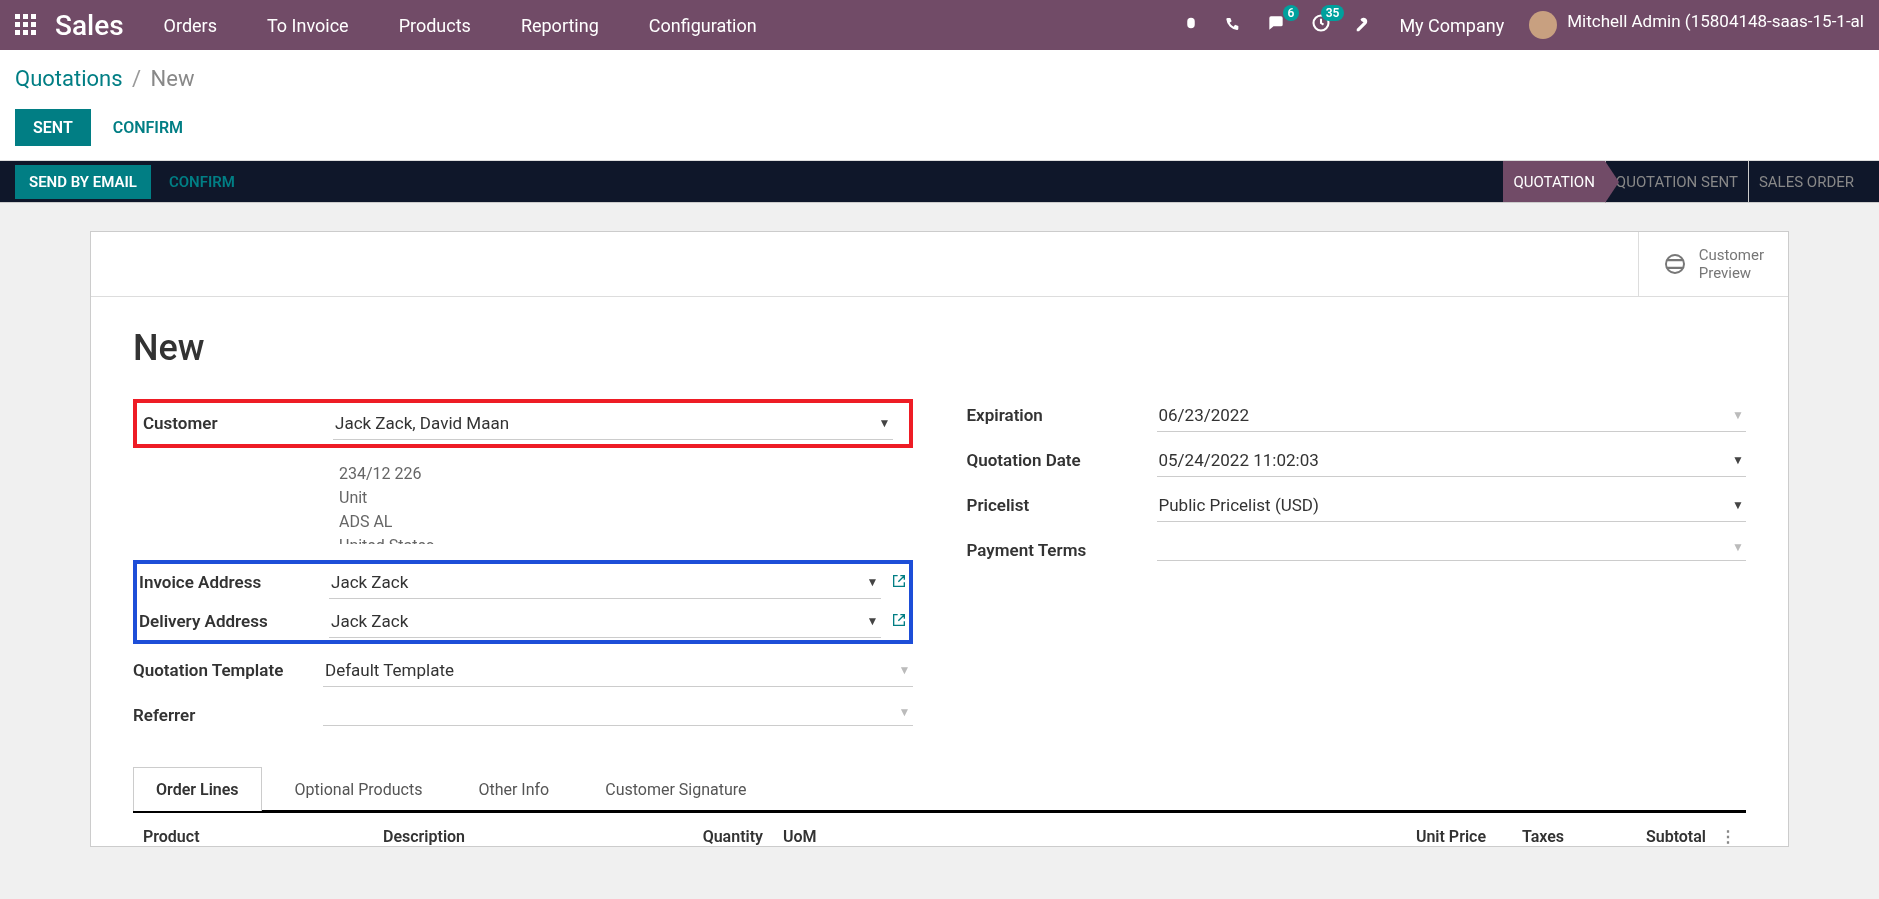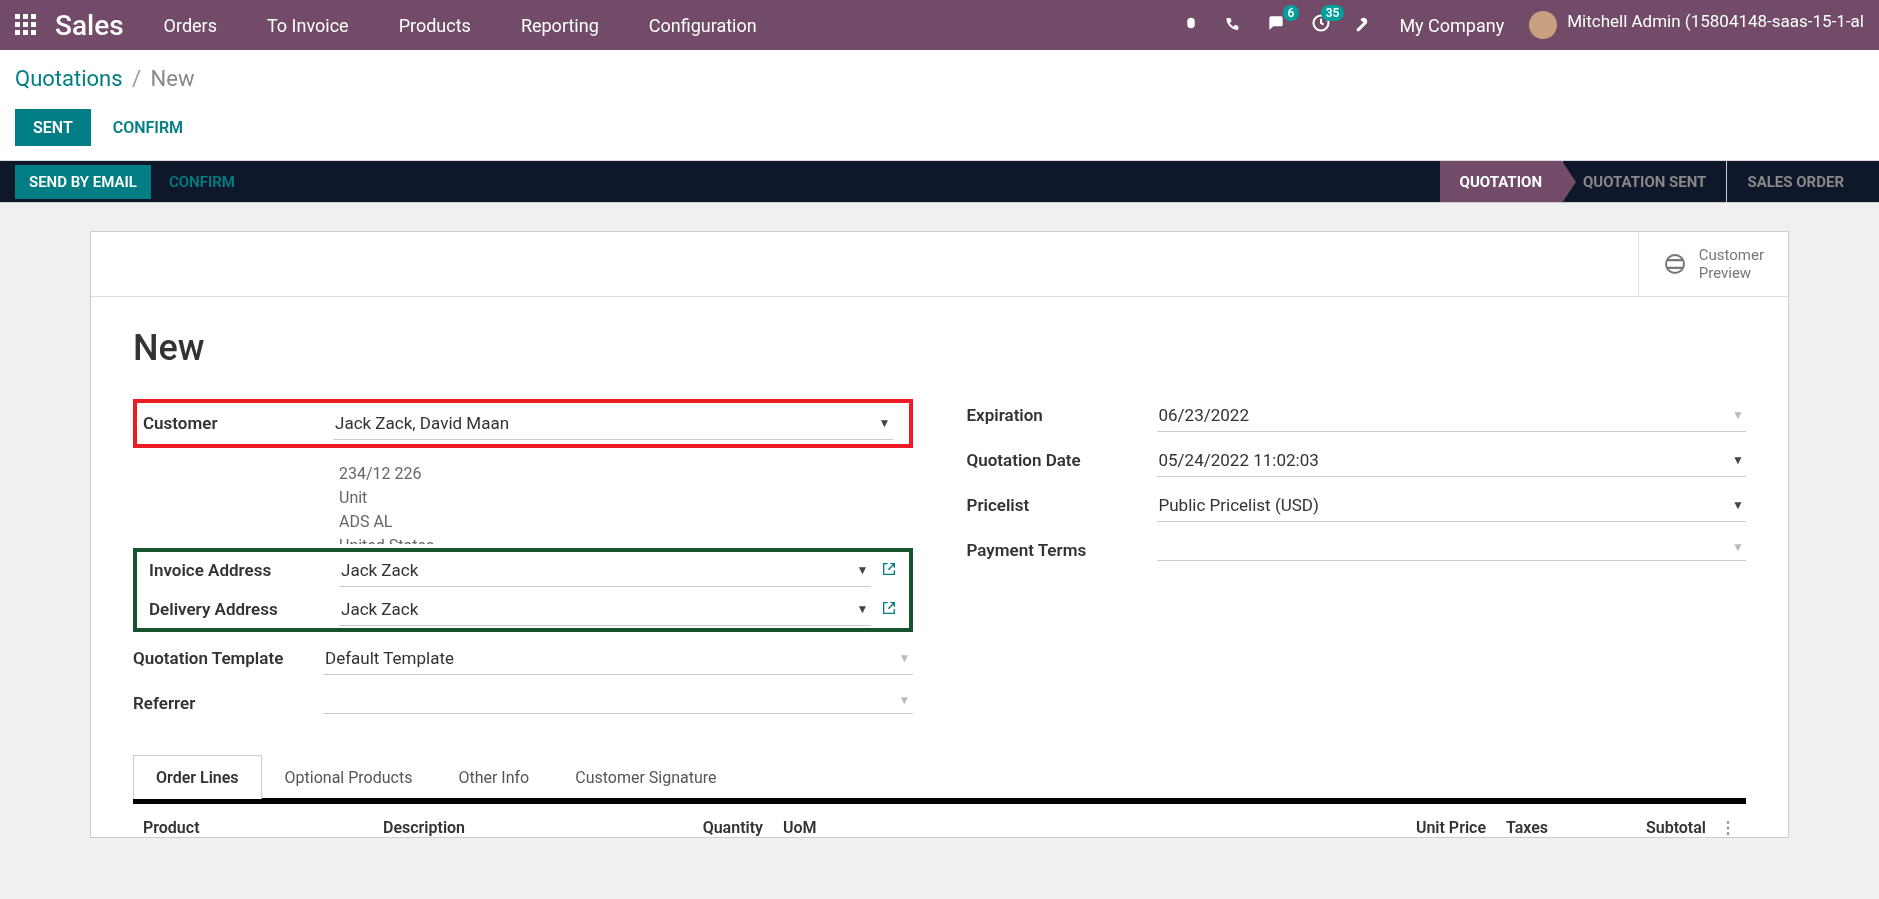--- a/index.html
+++ b/index.html
@@ -27,21 +27,21 @@
 .btn-row { margin-top: 18px; }
 .btn-primary { background: #017e84; color: #fff; border: none; padding: 9px 18px; font-size: 16px; font-weight: 600; cursor: pointer; }
 .btn-link { background: none; border: none; color: #017e84; font-size: 16px; font-weight: 600; padding: 9px 18px; cursor: pointer; }
 
 
 .status-bar { background: #0f172a; border-bottom: 1px solid #ccc; display: flex; align-items: center; padding: 0 15px; height: 42px; }
 .status-bar .btn-primary { padding: 8px 14px; font-size: 15px; }
 .status-bar .btn-link { font-size: 15px; }
 .status-bar .spacer { flex: 1; }
 .status-steps { display: flex; align-items: center; height: 100%; }
-.status-steps .step { height: 100%; display: flex; align-items: center; padding: 0 20px; font-size: 15px; font-weight: 700; color: #888; border-left: 1px solid #ccc; position: relative; }
+.status-steps .step { height: 100%; display: flex; align-items: center; padding: 0 10px; font-size: 15px; font-weight: 400; color: #888; border-left: 1px solid #ccc; position: relative; }
 .status-steps .step.active { background: #714b67; color: #fff; border-left: none; }
 .status-steps .step.active::after { content: ""; position: absolute; right: -14px; top: 0; width: 0; height: 0; border-top: 21px solid transparent; border-bottom: 21px solid transparent; border-left: 14px solid #714b67; z-index: 2; }
 
 
 .sheet-wrap { padding: 28px 90px 0; }
 .sheet { background: #fff; border: 1px solid #ccc; position: relative; }
 .stat-btn-row { display: flex; justify-content: flex-end; border-bottom: 1px solid #ddd; }
 .stat-btn { display: flex; align-items: center; gap: 12px; border-left: 1px solid #ddd; padding: 14px 24px; color: #777; cursor: pointer; }
 .stat-btn svg { width: 24px; height: 24px; fill: #777; }
 .stat-btn .sb-text { font-size: 15px; line-height: 1.2; }
@@ -57,41 +57,41 @@
 .field-control .select-line { display: flex; align-items: center; gap: 10px; }
 .field-control input, .field-control .select-input { width: 100%; border: none; border-bottom: 1px solid #ccc; padding: 6px 2px; font-size: 17px; background: transparent; color: #333; }
 .field-control .select-input { display: flex; justify-content: space-between; align-items: center; cursor: pointer; }
 .field-control .caret { font-size: 12px; color: #444; }
 .field-control .ext-link { color: #017e84; cursor: pointer; }
 .field-control .ext-link svg { width: 16px; height: 16px; stroke: #017e84; fill: none; stroke-width: 2; }
 .address-lines { color: #666; font-size: 16px; line-height: 1.5; padding: 4px 0; }
 
 .highlight-box { border: 4px solid #ee1c25; padding: 4px 6px; margin-bottom: 10px; }
 .highlight-box .field-row { margin-bottom: 0; }
-.highlight-box2 { border: 4px solid #14532d; padding: 2px 12px; margin-top: 4px; margin-bottom: 10px; }
+.highlight-box2 { border: 4px solid #1d4ed8; padding: 2px 2px; margin-top: 16px; margin-bottom: 10px; }
 .highlight-box2 .field-row { margin-bottom: 6px; }
 .highlight-box2 .field-row:last-child { margin-bottom: 0; }
 .address-between { padding-left: 206px; max-height: 86px; overflow: hidden; }
 
 .col-right .field-label { width: 190px; }
 .col-right .field-control .select-input { border-bottom: 1px solid #ccc; }
 
 
-.tabs { display: flex; border-bottom: 6px solid #000000; margin-top: 28px; }
+.tabs { display: flex; border-bottom: 3px solid #000000; margin-top: 28px; gap: 10px; }
 .tab { padding: 12px 22px; font-size: 16px; color: #555; border: 1px solid transparent; border-bottom: none; position: relative; top: 1px; cursor: pointer; }
 .tab.active { border-color: #ccc; background: #fff; font-weight: 600; color: #333; }
 .table-head { display: flex; padding: 14px 10px 0; font-size: 16px; font-weight: 600; color: #333; }
 .table-head .th { }
 .th-product { width: 240px; }
 .th-desc { width: 270px; }
 .th-qty { width: 110px; text-align: right; }
 .th-uom { width: 160px; text-align: left; padding-left: 20px; }
 .th-spacer { flex: 1; }
 .th-unit { width: 110px; text-align: right; }
-.th-taxes { width: 110px; text-align: left; padding-left: 20px; }
+.th-taxes { width: 110px; text-align: left; padding-left: 36px; }
 .th-sub { width: 110px; text-align: right; }
 .th-kebab { width: 30px; text-align: right; color: #888; }
 </style>
 </head>
 <body>
 
 <div class="topnav">
   <div class="apps-icon">
     <span></span>
       <span></span>

